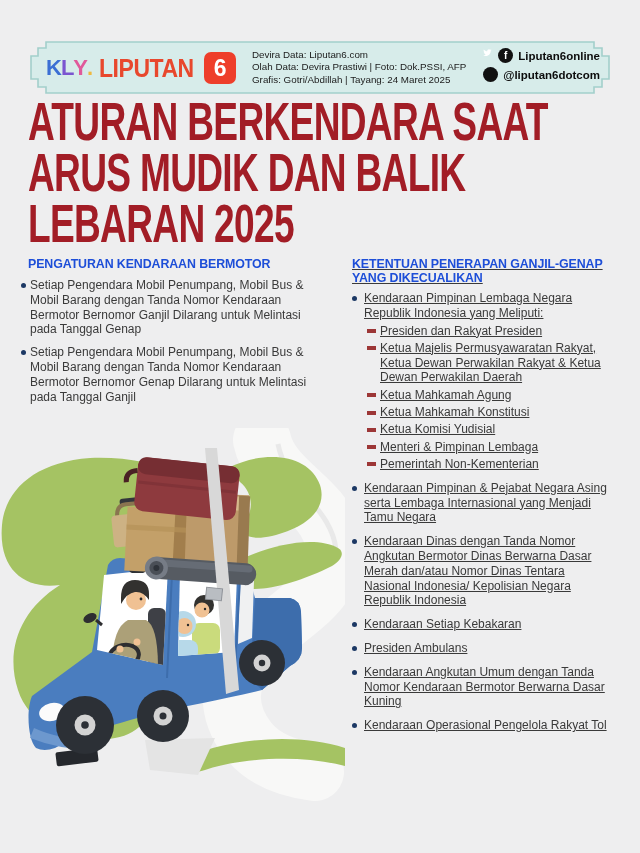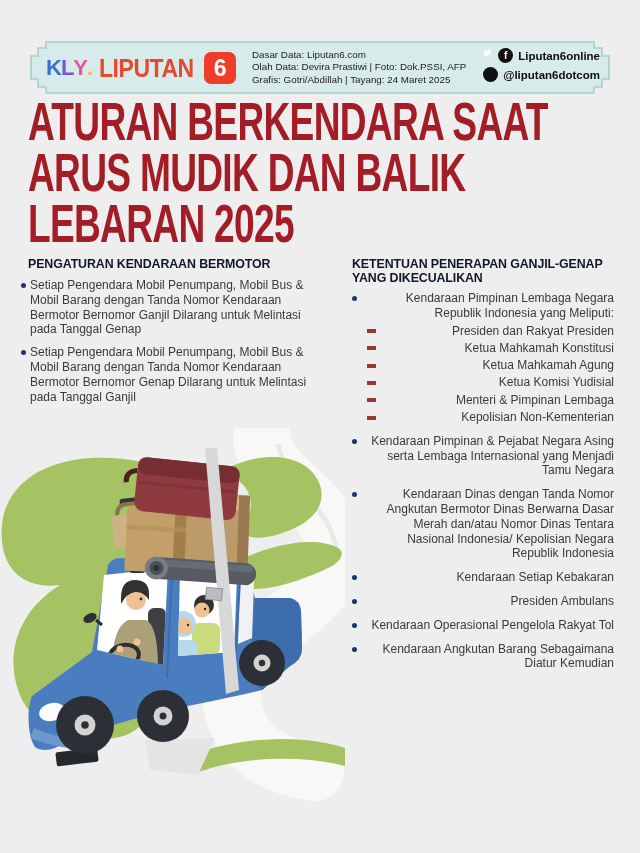--- a/index.html
+++ b/index.html
@@ -23,25 +23,25 @@
   .social-row{display:flex; align-items:center; gap:5px; font-size:11.5px; font-weight:bold; color:#0c0c0c;}
   .sicon{width:15px; height:15px; border-radius:50%; background:#111; color:#fff; display:flex; align-items:center; justify-content:center; font-size:10px; font-weight:bold;}
   .sicon svg{display:block;}
   
   .title{position:absolute; left:28px; top:96px; color:#a21d26; font-weight:bold;
     font-size:53px; line-height:51px; letter-spacing:-1px; white-space:nowrap;
     transform:scaleX(.70); transform-origin:left top;}
   
   .col{position:absolute; top:257px; color:#3a3a3a; font-size:12px; line-height:14.8px;}
   .col-left{left:22px; width:302px;}
-  .col-right{left:352px; width:262px;}
-  .col-heading{font-weight:bold; color:#0f172a; font-size:12.4px; line-height:14px; letter-spacing:-0.1px; margin-bottom:6px;}
+  .col-right{left:352px; width:262px;text-decoration:underline;}
+  .col-heading{font-weight:bold; color:#1d4ed8; font-size:12.4px; line-height:14px; letter-spacing:-0.1px; margin-bottom:6px;}
   .col-left .col-heading{margin-left:6px; margin-bottom:7px;}
   .bullet-item{position:relative; padding-left:8px; margin-bottom:8px;}
-  .col-right .bullet-item{padding-left:12px; margin-bottom:9px;text-align:right;}
+  .col-right .bullet-item{padding-left:12px; margin-bottom:9px;}
   .dot{position:absolute; left:-1px; top:5px; width:5px; height:5px; border-radius:50%; background:#1c3864;}
   .col-right .dot{left:0;}
   .sub-list{margin-top:3px;}
   .sub-item{position:relative; padding-left:16px; margin-bottom:2.5px;}
   .dash{position:absolute; left:3px; top:5.5px; width:9px; height:4px; background:#9c3636;}
   
   .scene{position:absolute; left:0; top:428px;}
 </style>
 </head>
 <body>
@@ -57,21 +57,21 @@
         <span class="kly">
           <span class="k">K</span>
             <span class="l">L</span>
             <span class="y">Y</span>
             <span class="d">.</span>
         </span>
         <span class="liputan">LIPUTAN</span>
         <span class="six-box">6</span>
       </div>
       <div class="credits">
-        <div>Dasar Data: Liputan6.com</div>
+        <div>Devira Data: Liputan6.com</div>
         <div>Olah Data: Devira Prastiwi | Foto: Dok.PSSI, AFP</div>
         <div>Grafis: Gotri/Abdillah | Tayang: 24 Maret 2025</div>
       </div>
       <div class="social">
         <div class="social-row">
           <span class="sicon">f</span>
           <span>Liputan6online</span>
         </div>
         <div class="social-row">
           <span class="sicon">
@@ -97,32 +97,33 @@
         <div class="bullet-item"><span class="dot"></span><span>Setiap Pengendara Mobil Penumpang, Mobil Bus &amp; Mobil Barang dengan Tanda Nomor Kendaraan Bermotor Bernomor Ganjil Dilarang untuk Melintasi pada Tanggal Genap</span></div>
         <div class="bullet-item"><span class="dot"></span><span>Setiap Pengendara Mobil Penumpang, Mobil Bus &amp; Mobil Barang dengan Tanda Nomor Kendaraan Bermotor Bernomor Genap Dilarang untuk Melintasi pada Tanggal Ganjil</span></div>
       </div>
   </div>
 
   <div class="col col-right">
     <div class="col-heading">KETENTUAN PENERAPAN GANJIL-GENAP YANG DIKECUALIKAN</div>
     <div>
         <div class="bullet-item"><span class="dot"></span><span>Kendaraan Pimpinan Lembaga Negara Republik Indonesia yang Meliputi:</span><div class="sub-list">
             <div class="sub-item"><span class="dash"></span><span>Presiden dan Rakyat Presiden</span></div>
+            <div class="sub-item"><span class="dash"></span><span>Ketua Majelis Permusyawaratan Rakyat, Ketua Dewan Perwakilan Rakyat &amp; Ketua Dewan Perwakilan Daerah</span></div>
+            <div class="sub-item"><span class="dash"></span><span>Ketua Mahkamah Agung</span></div>
             <div class="sub-item"><span class="dash"></span><span>Ketua Mahkamah Konstitusi</span></div>
-            <div class="sub-item"><span class="dash"></span><span>Ketua Mahkamah Agung</span></div>
             <div class="sub-item"><span class="dash"></span><span>Ketua Komisi Yudisial</span></div>
             <div class="sub-item"><span class="dash"></span><span>Menteri &amp; Pimpinan Lembaga</span></div>
-            <div class="sub-item"><span class="dash"></span><span>Kepolisian Non-Kementerian</span></div>
+            <div class="sub-item"><span class="dash"></span><span>Pemerintah Non-Kementerian</span></div>
           </div></div>
         <div class="bullet-item"><span class="dot"></span><span>Kendaraan Pimpinan &amp; Pejabat Negara Asing serta Lembaga Internasional yang Menjadi Tamu Negara</span></div>
         <div class="bullet-item"><span class="dot"></span><span>Kendaraan Dinas dengan Tanda Nomor Angkutan Bermotor Dinas Berwarna Dasar Merah dan/atau Nomor Dinas Tentara Nasional Indonesia/ Kepolisian Negara Republik Indonesia</span></div>
         <div class="bullet-item"><span class="dot"></span><span>Kendaraan Setiap Kebakaran</span></div>
         <div class="bullet-item"><span class="dot"></span><span>Presiden Ambulans</span></div>
+        <div class="bullet-item"><span class="dot"></span><span>Kendaraan Angkutan Umum dengan Tanda Nomor Kendaraan Bermotor Berwarna Dasar Kuning</span></div>
         <div class="bullet-item"><span class="dot"></span><span>Kendaraan Operasional Pengelola Rakyat Tol</span></div>
-        <div class="bullet-item"><span class="dot"></span><span>Kendaraan Angkutan Barang Sebagaimana Diatur Kemudian</span></div>
       </div>
   </div>
 
   <svg class="scene" width="345" height="385" viewBox="0 0 345 385">
 
     <path d="M262,12 C272,57 330,72 334,117 C338,162 295,182 262,212 C228,244 222,278 248,312 C262,330 285,340 315,344" fill="none" stroke="#f8f8f7" stroke-width="58" stroke-linecap="round"></path>
     <path d="M278,16 C286,60 332,80 336,122" fill="none" stroke="#e9e9e9" stroke-width="5"></path>
 
     <path d="M90,30 C35,34 5,62 2,97 C-2,142 25,162 60,157 C20,182 5,222 18,262 C30,300 75,317 115,310 C150,304 160,272 150,240 C143,212 150,187 175,172 C205,152 225,132 222,97 C219,62 170,27 90,30 Z" fill="#a5c363"></path>
     <path d="M228,40 C268,20 310,28 320,57 C328,82 305,100 272,108 C245,114 238,104 246,92 C254,80 252,64 240,54 Z" fill="#a5c363"></path>

